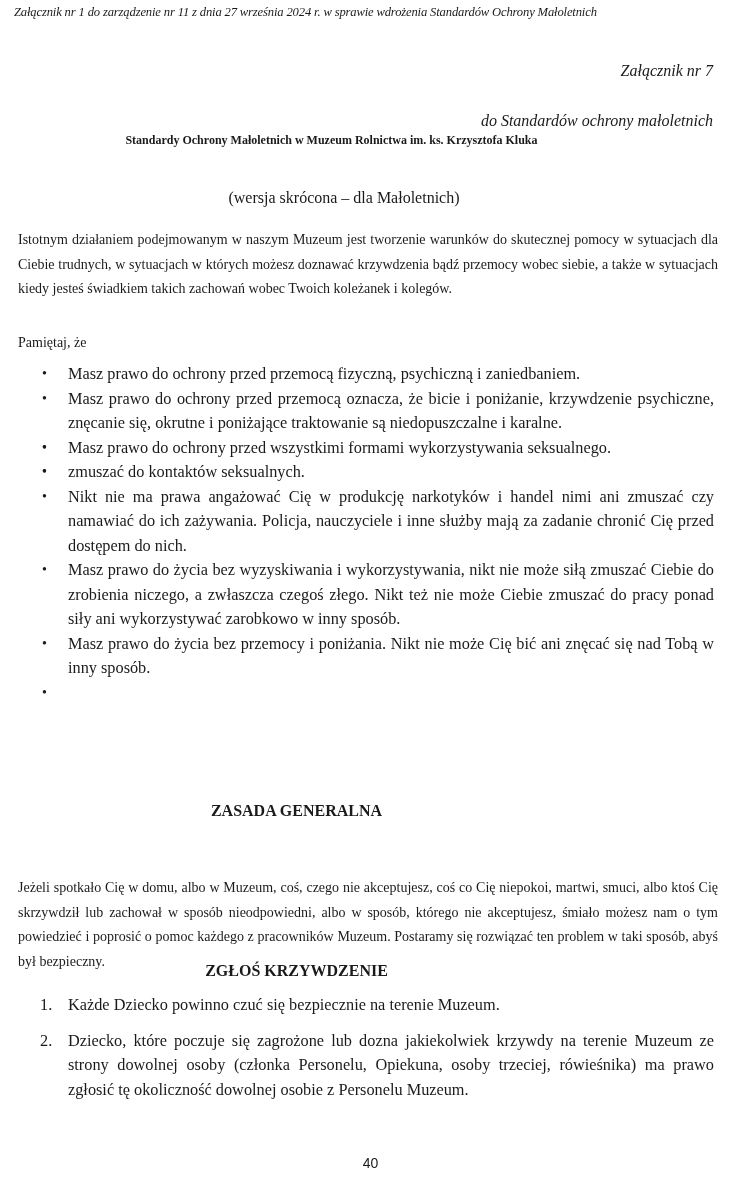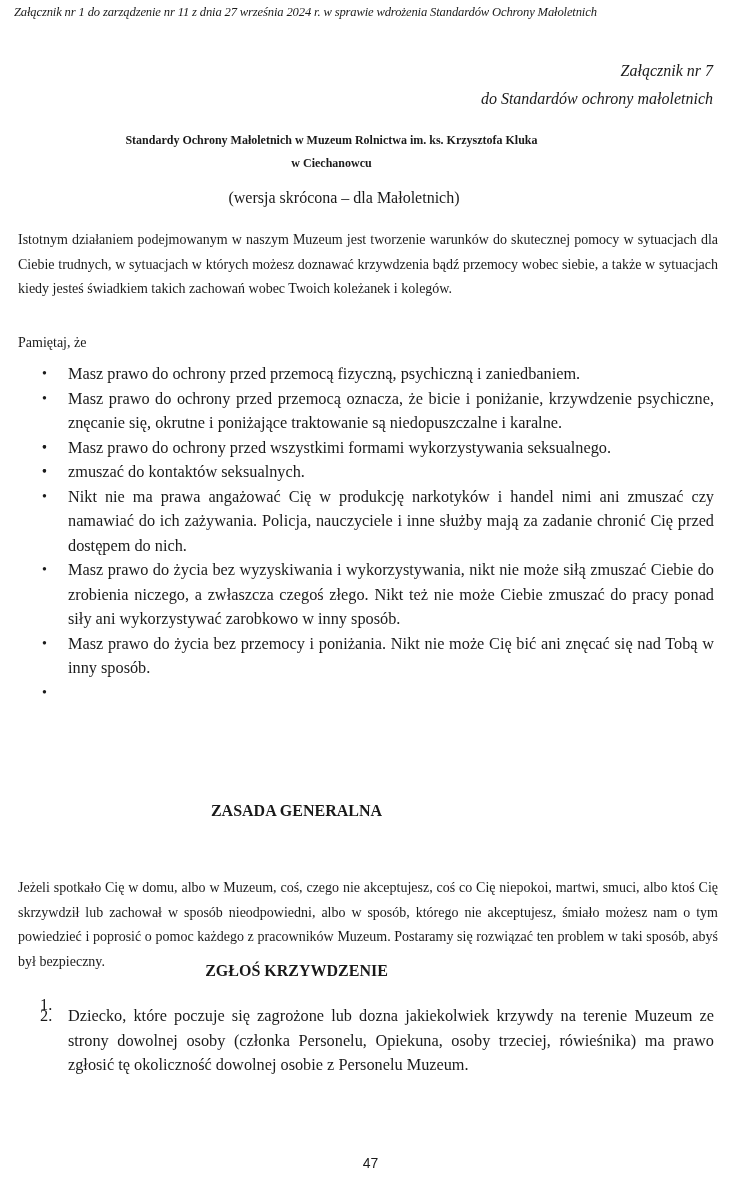--- a/index.html
+++ b/index.html
@@ -26,21 +26,21 @@
     }
     .annex-right {
       position: absolute;
       right: 28px;
       font-size: 16px;
       font-style: italic;
       text-align: right;
       white-space: nowrap;
     }
     .annex-no { top: 62px; }
-    .annex-to { top: 90px; }
+    .annex-to { top: 112px; }
     .doc-title {
       position: absolute;
       left: 0;
       width: 663px;
       top: 129px;
       text-align: center;
       font-weight: bold;
       font-size: 12px;
       line-height: 23px;
     }
@@ -131,21 +131,20 @@
 </head>
 <body>
 
 <div class="header-note">Załącznik nr 1 do zarządzenie nr 11  z dnia 27 września 2024 r. w sprawie wdrożenia Standardów Ochrony Małoletnich</div>
 
 <div class="annex-right annex-no">Załącznik nr 7</div>
 <div class="annex-right annex-to">do Standardów ochrony małoletnich</div>
 
 <div class="doc-title">
   <div>Standardy Ochrony Małoletnich w Muzeum Rolnictwa im. ks. Krzysztofa Kluka</div>
-  <div>w Ciechanowcu</div>
 </div>
 
 <div class="doc-subtitle">(wersja skrócona – dla Małoletnich)</div>
 
 <p class="para intro">Istotnym działaniem podejmowanym w naszym Muzeum jest tworzenie warunków do skutecznej pomocy w sytuacjach dla Ciebie trudnych, w sytuacjach w których możesz doznawać krzywdzenia bądź przemocy wobec siebie, a także w sytuacjach kiedy jesteś świadkiem takich zachowań wobec Twoich koleżanek i kolegów.</p>
 <p class="para remember">Pamiętaj, że</p>
 
 <ul class="rights">
   <li><span class="bullet">•</span><span>Masz prawo do ochrony przed przemocą fizyczną, psychiczną i zaniedbaniem.</span></li>
   <li><span class="bullet">•</span><span>Masz prawo do ochrony przed przemocą oznacza, że bicie i poniżanie, krzywdzenie psychiczne, znęcanie się, okrutne i poniżające traktowanie są niedopuszczalne i karalne.</span></li>
@@ -158,17 +157,17 @@
   <li><span class="bullet">•</span><span>Masz prawo do życia bez przemocy i poniżania. Nikt nie może Cię bić  ani znęcać się nad Tobą w inny sposób.</span></li>
   <li><span class="bullet">•</span></li>
 </ul>
 
 <div class="section-heading h-general">ZASADA GENERALNA</div>
 <p class="para general">Jeżeli spotkało Cię w domu, albo w Muzeum, coś, czego nie akceptujesz, coś co Cię niepokoi, martwi, smuci, albo ktoś Cię skrzywdził lub zachował w sposób nieodpowiedni, albo w sposób, którego nie akceptujesz, śmiało możesz nam o tym powiedzieć i poprosić o pomoc każdego z pracowników Muzeum. Postaramy się rozwiązać ten problem w taki sposób, abyś był bezpieczny.</p>
 
 <div class="section-heading h-report">ZGŁOŚ KRZYWDZENIE</div>
 
 <ol class="report">
-  <li><span class="num">1.</span></li>
+  <li><span class="num">1.</span><span>Każde Dziecko powinno czuć się bezpiecznie na terenie Muzeum.</span></li>
   <li><span class="num">2.</span><span>Dziecko, które poczuje się zagrożone lub dozna jakiekolwiek krzywdy na terenie Muzeum ze strony dowolnej osoby (członka Personelu, Opiekuna, osoby trzeciej, rówieśnika) ma prawo zgłosić tę okoliczność  dowolnej osobie z Personelu Muzeum.</span></li>
 </ol>
 
-<div class="page-number">47</div>
+<div class="page-number">40</div>
 
 </body></html>

